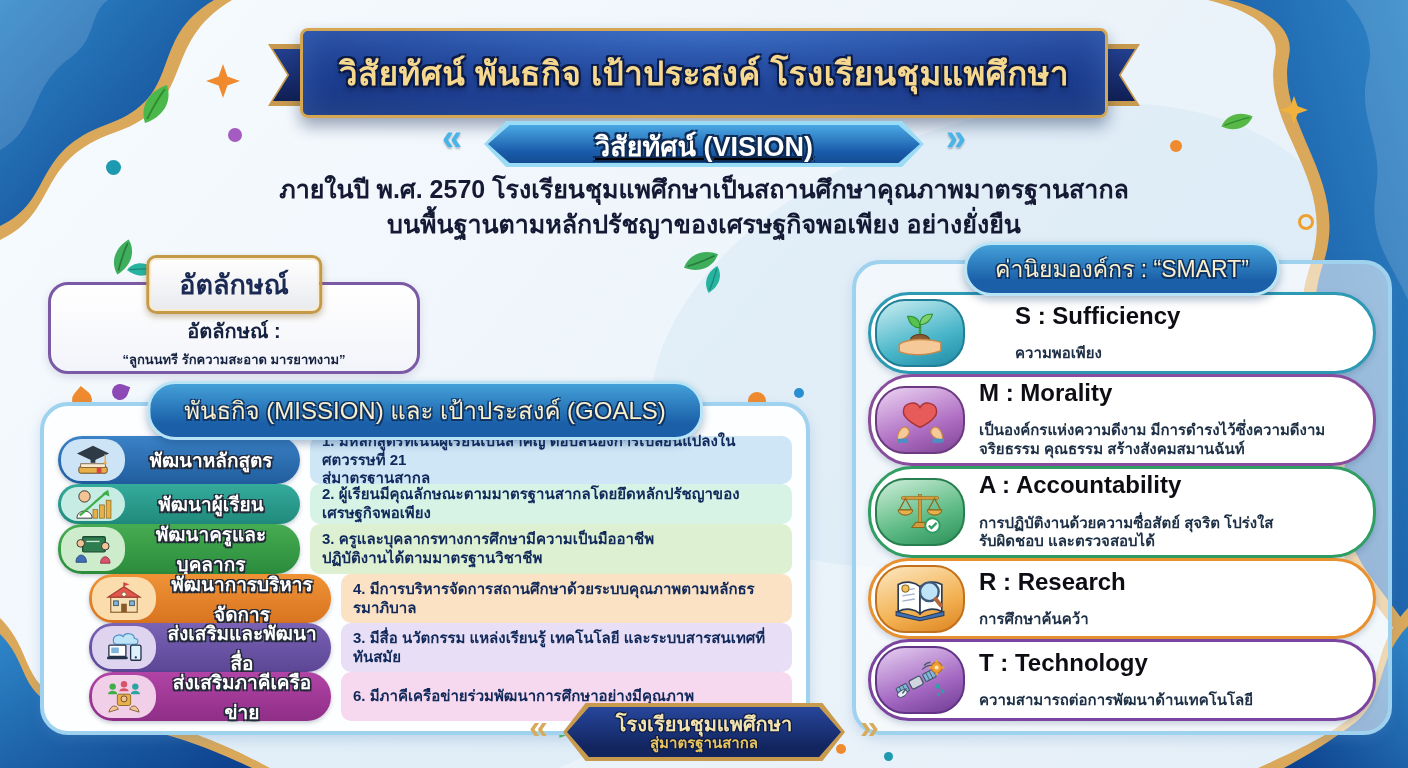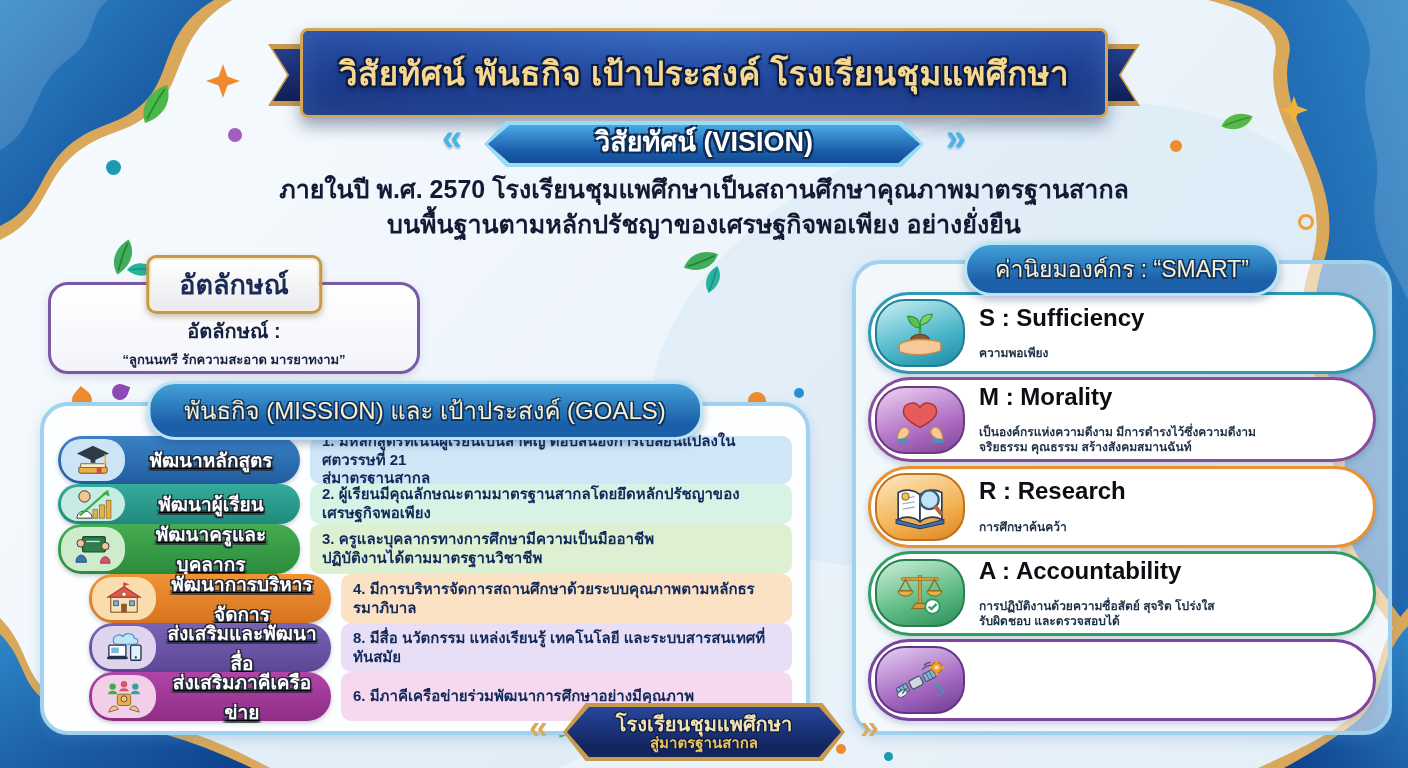--- a/index.html
+++ b/index.html
@@ -31,21 +31,21 @@
     box-shadow:0 8px 16px rgba(16,34,78,.40), inset 0 0 36px rgba(120,180,255,.28);
     display:flex; align-items:center; justify-content:center; }
   .banner h1{ font-size:33px; font-weight:bold; color:#f6d88e; white-space:nowrap; letter-spacing:.5px;
     text-shadow:-2px -2px 0 #0c1b45,2px -2px 0 #0c1b45,-2px 2px 0 #0c1b45,2px 2px 0 #0c1b45,0 4px 6px rgba(0,0,0,.45); }
 
   
   .vision-badge{ position:absolute; left:50%; transform:translateX(-50%); top:121px; width:440px; height:46px; z-index:3; }
   .hex-outer{ position:absolute; inset:0; background:#9adbf5; clip-path:polygon(5% 0,95% 0,100% 50%,95% 100%,5% 100%,0 50%); }
   .hex-inner{ position:absolute; inset:4px; background:linear-gradient(180deg,#4aa8e4,#1a5cab 70%,#144c92);
     clip-path:polygon(5% 0,95% 0,100% 50%,95% 100%,5% 100%,0 50%);
-    display:flex; align-items:flex-end; justify-content:center; }
+    display:flex; align-items:flex-start; justify-content:center;text-decoration:underline; }
   .hex-inner span{ font-size:27px; font-weight:bold; color:#ffffff; white-space:nowrap;
     text-shadow:-2px -2px 0 #0e2c55,2px -2px 0 #0e2c55,-2px 2px 0 #0e2c55,2px 2px 0 #0e2c55; }
   .vb-chev{ position:absolute; top:-4px; font-size:36px; font-weight:bold; color:#49b4e8; text-shadow:0 2px 2px rgba(10,40,80,.3); }
   .vb-chev.l{ left:-42px; } .vb-chev.r{ right:-42px; }
 
   
   .vision-text{ position:absolute; top:172px; left:0; width:100%; text-align:center; z-index:2;
     font-size:25px; font-weight:bold; color:#141a33; line-height:1.4; }
 
   
@@ -62,21 +62,21 @@
   
   .mission-panel{ position:absolute; left:40px; top:402px; width:770px; height:333px; z-index:2;
     border:4px solid #9fd2ee; border-radius:28px; background:#fdfeff; box-shadow:0 5px 12px rgba(90,140,190,.25); }
   .panel-pill{ position:absolute; top:-25px; left:50%; transform:translateX(-50%); padding:7px 34px;
     background:linear-gradient(180deg,#44a0d8,#1a5fa8 75%); border:3px solid #b9e4f6; border-radius:28px;
     box-shadow:0 4px 8px rgba(20,60,110,.35); white-space:nowrap; z-index:4; }
   .panel-pill span{ font-size:24px; font-weight:normal; color:#f7efcd;
     text-shadow:-1.5px -1.5px 0 #11325e,1.5px -1.5px 0 #11325e,-1.5px 1.5px 0 #11325e,1.5px 1.5px 0 #11325e; }
   .m-rows{ position:absolute; inset:30px 14px 10px; display:flex; flex-direction:column; justify-content:space-between; }
   .m-row{ display:flex; align-items:stretch; }
-  .m-pill{ width:242px; border-radius:24px; display:flex; align-items:center; padding:3px; box-shadow:0 2px 4px rgba(30,50,80,.25);text-decoration:underline; }
+  .m-pill{ width:242px; border-radius:24px; display:flex; align-items:center; padding:3px; box-shadow:0 2px 4px rgba(30,50,80,.25); }
   .m-chip{ width:64px; align-self:stretch; border-radius:20px; display:flex; align-items:center; justify-content:center; }
   .m-label{ flex:1; text-align:center; font-size:19px; font-weight:bold; color:#fff; padding:0 4px;
     text-shadow:-1.5px -1.5px 0 #222a38,1.5px -1.5px 0 #222a38,-1.5px 1.5px 0 #222a38,1.5px 1.5px 0 #222a38; }
   .m-desc{ flex:1; margin-left:10px; border-radius:10px; padding:3px 12px; display:flex; align-items:center;
     font-size:15px; font-weight:bold; color:#10295a; line-height:1.25; white-space:pre-line; }
   .r1{ min-height:48px; } .r2{ min-height:40px; } .r3{ min-height:50px; } .r4,.r5,.r6{ min-height:40px;padding-left:31px; }
   .mc1{ background:linear-gradient(180deg,#3b82c6,#205d9e); } .chip1{ background:#cde4f6; } .md1{ background:#cfe6f7; }
   .mc2{ background:linear-gradient(180deg,#35ab9c,#1f8a7c); } .chip2{ background:#c7ece4; } .md2{ background:#d7f3e6; }
   .mc3{ background:linear-gradient(180deg,#46ac52,#2b8c3c); } .chip3{ background:#cdeccb; } .md3{ background:#def0d2; }
   .mc4{ background:linear-gradient(180deg,#ef9336,#d97420); } .chip4{ background:#fbdcad; } .md4{ background:#fbe2c4; }
@@ -87,22 +87,22 @@
   .values-panel{ position:absolute; left:852px; top:260px; width:540px; height:475px; z-index:2;
     border:4px solid #9fd2ee; border-radius:28px; background:rgba(255,255,255,.55); box-shadow:0 5px 12px rgba(90,140,190,.22); }
   .values-panel .panel-pill{ top:-22px; padding:6px 28px; }
   .values-panel .panel-pill span{ font-size:23px; }
   .v-rows{ position:absolute; inset:28px 12px 10px; display:flex; flex-direction:column; justify-content:space-between; }
   .v-row{ display:flex; align-items:center; min-height:78px; background:#ffffff; border-radius:44px; padding:4px;
     box-shadow:0 3px 6px rgba(40,70,110,.22); }
   .v-chip{ width:90px; height:68px; border-radius:30px; display:flex; align-items:center; justify-content:center; flex:none; }
   .v-text{ padding-left:14px; }
   .v-title{ font-size:24px; font-weight:bold; color:#0d0d14; line-height:1.05; }
-  .v-desc{ font-size:12px; font-weight:bold; color:#1d2f45; line-height:1.25; white-space:pre-line; margin-top:16px; }
-  .vc1{ border:3.5px solid #2d9ab4; } .vchip1{ background:linear-gradient(160deg,#cdeef2,#49b6c9 60%,#1f89a4); border:2px solid #1f7f97; }
+  .v-desc{ font-size:15px; font-weight:bold; color:#1d2f45; line-height:1.25; white-space:pre-line; margin-top:16px; }
+  .vc1{ border:3.5px solid #2d9ab4;gap:36px; } .vchip1{ background:linear-gradient(160deg,#cdeef2,#49b6c9 60%,#1f89a4); border:2px solid #1f7f97; }
   .vc2{ border:3.5px solid #8a4d9e; } .vchip2{ background:linear-gradient(160deg,#ecd4f2,#b070c4 60%,#7d4394); border:2px solid #6d3a82; }
   .vc3{ border:3.5px solid #2f9e63; } .vchip3{ background:linear-gradient(160deg,#cfeeda,#5cba83 60%,#2c8f58); border:2px solid #277e4e; }
   .vc4{ border:3.5px solid #e8912e; } .vchip4{ background:linear-gradient(160deg,#fce8c2,#f3b254 60%,#dd8420); border:2px solid #c2711a; }
   .vc5{ border:3.5px solid #7b44a0; } .vchip5{ background:linear-gradient(160deg,#e6d0f1,#a468c2 60%,#6f3c94); border:2px solid #613485; }
 
   
   .footer-banner{ position:absolute; left:50%; transform:translateX(-50%); top:703px; width:282px; height:58px; z-index:3; }
   .fb-outer{ position:absolute; inset:0; background:#c89a4d; clip-path:polygon(8% 0,92% 0,100% 50%,92% 100%,8% 100%,0 50%);
     filter:drop-shadow(0 3px 5px rgba(20,40,90,.4)); }
   .fb-inner{ position:absolute; inset:4px; background:linear-gradient(180deg,#27479c,#12255f 80%);
@@ -324,21 +324,21 @@
                 <path d="M9,12 C7,5 16,2 19,6 C21,1 31,2 31,8 C36,8 36,14 31,14 L12,14 C9,14 9,13 9,12 Z" fill="#bfe3f7" stroke="#4a90c4" stroke-width="1.2"></path>
                 <rect x="4" y="15" width="18" height="12" rx="1" fill="#ffffff" stroke="#23324a" stroke-width="1.4"></rect>
                 <rect x="6.5" y="17.5" width="8" height="6" fill="#7fb6d9"></rect>
                 <rect x="2" y="27" width="22" height="3" rx="1.4" fill="#23324a"></rect>
                 <rect x="27" y="15" width="11" height="16" rx="2" fill="#dff1fb" stroke="#23324a" stroke-width="1.4"></rect>
                 <circle cx="32.5" cy="28" r="1.2" fill="#23324a"></circle>
               </svg>
           </span>
           <span class="m-label">ส่งเสริมและพัฒนาสื่อ</span>
         </div>
-        <div class="m-desc md5">8. มีสื่อ นวัตกรรม แหล่งเรียนรู้ เทคโนโลยี และระบบสารสนเทศที่ทันสมัย</div>
+        <div class="m-desc md5">3. มีสื่อ นวัตกรรม แหล่งเรียนรู้ เทคโนโลยี และระบบสารสนเทศที่ทันสมัย</div>
       </div>
       <div class="m-row r6">
         <div class="m-pill mc6">
           <span class="m-chip chip6">
             <svg width="38" height="34" viewBox="0 0 40 36">
                 <circle cx="8" cy="7" r="3.4" fill="#3fae49"></circle>
                 <path d="M3,15 C3,10 13,10 13,15 Z" fill="#3fae49"></path>
                 <circle cx="20" cy="4.5" r="3.4" fill="#d6556a"></circle>
                 <path d="M15,12 C15,7.5 25,7.5 25,12 Z" fill="#d6556a"></path>
                 <circle cx="32" cy="7" r="3.4" fill="#2aa5a0"></circle>
@@ -383,59 +383,59 @@
               <path d="M4,42 C4,32 10,26 14,30 C18,34 14,38 10,40 Z" fill="#f6c999" stroke="#c98a4b" stroke-width="1.2"></path>
               <path d="M48,42 C48,32 42,26 38,30 C34,34 38,38 42,40 Z" fill="#f6c999" stroke="#c98a4b" stroke-width="1.2"></path>
               <rect x="4" y="40" width="10" height="4" fill="#4a90c4"></rect>
               <rect x="38" y="40" width="10" height="4" fill="#4a90c4"></rect>
             </svg>
         </span>
         <div class="v-text">
           <div class="v-title">M : Morality</div>
           <div class="v-desc">เป็นองค์กรแห่งความดีงาม มีการดำรงไว้ซึ่งความดีงาม
 จริยธรรม คุณธรรม สร้างสังคมสมานฉันท์</div>
-        </div>
-      </div>
-      <div class="v-row vc4">
-        <span class="v-chip vchip4">
-          <svg width="54" height="46" viewBox="0 0 52 44">
-              <path d="M5,8 C13,4 21,6 26,10 L26,36 C21,32 13,30 5,34 Z" fill="#ffffff" stroke="#2a3c55" stroke-width="1.6"></path>
-              <path d="M47,8 C39,4 31,6 26,10 L26,36 C31,32 39,30 47,34 Z" fill="#ffffff" stroke="#2a3c55" stroke-width="1.6"></path>
-              <path d="M3,34 L26,40 L49,34 L49,38 L26,43 L3,38 Z" fill="#3f6fb5" stroke="#2a3c55"></path>
-              <line x1="9" y1="14" x2="21" y2="12" stroke="#9fb2c8" stroke-width="1.3"></line>
-              <line x1="9" y1="19" x2="21" y2="17" stroke="#9fb2c8" stroke-width="1.3"></line>
-              <line x1="9" y1="24" x2="21" y2="22" stroke="#9fb2c8" stroke-width="1.3"></line>
-              <circle cx="12" cy="12" r="3.4" fill="#f6c25a" stroke="#8a6a20"></circle>
-              <circle cx="35" cy="15" r="9" fill="#bfe3f7" stroke="#3e5a7a" stroke-width="2.2"></circle>
-              <line x1="41" y1="22" x2="46" y2="28" stroke="#b5653a" stroke-width="4" stroke-linecap="round"></line>
-            </svg>
-        </span>
-        <div class="v-text">
-          <div class="v-title">R : Research</div>
-          <div class="v-desc">การศึกษาค้นคว้า</div>
         </div>
       </div>
       <div class="v-row vc3">
         <span class="v-chip vchip3">
           <svg width="54" height="46" viewBox="0 0 52 44">
               <rect x="24.5" y="5" width="3" height="28" fill="#d59a3a" stroke="#8a6a20" stroke-width=".6"></rect>
               <rect x="8" y="7" width="36" height="3" rx="1.5" fill="#d59a3a" stroke="#8a6a20" stroke-width=".6"></rect>
               <path d="M6,20 L12,9 L18,20 Z" fill="none" stroke="#8a6a20" stroke-width="1.2"></path>
               <path d="M5,20 L19,20 A7,5 0 0 1 5,20 Z" fill="#e8b04a" stroke="#8a6a20"></path>
               <path d="M34,20 L40,9 L46,20 Z" fill="none" stroke="#8a6a20" stroke-width="1.2"></path>
               <path d="M33,20 L47,20 A7,5 0 0 1 33,20 Z" fill="#e8b04a" stroke="#8a6a20"></path>
               <polygon points="18,37 34,37 30,32 22,32" fill="#d59a3a" stroke="#8a6a20"></polygon>
               <circle cx="38" cy="35" r="7" fill="#ffffff" stroke="#2f9e63" stroke-width="2"></circle>
               <path d="M34.5,35 L37,37.5 L42,32.5" stroke="#2f9e63" stroke-width="2.2" fill="none"></path>
             </svg>
         </span>
         <div class="v-text">
           <div class="v-title">A : Accountability</div>
           <div class="v-desc">การปฏิบัติงานด้วยความซื่อสัตย์ สุจริต โปร่งใส
 รับผิดชอบ และตรวจสอบได้</div>
+        </div>
+      </div>
+      <div class="v-row vc4">
+        <span class="v-chip vchip4">
+          <svg width="54" height="46" viewBox="0 0 52 44">
+              <path d="M5,8 C13,4 21,6 26,10 L26,36 C21,32 13,30 5,34 Z" fill="#ffffff" stroke="#2a3c55" stroke-width="1.6"></path>
+              <path d="M47,8 C39,4 31,6 26,10 L26,36 C31,32 39,30 47,34 Z" fill="#ffffff" stroke="#2a3c55" stroke-width="1.6"></path>
+              <path d="M3,34 L26,40 L49,34 L49,38 L26,43 L3,38 Z" fill="#3f6fb5" stroke="#2a3c55"></path>
+              <line x1="9" y1="14" x2="21" y2="12" stroke="#9fb2c8" stroke-width="1.3"></line>
+              <line x1="9" y1="19" x2="21" y2="17" stroke="#9fb2c8" stroke-width="1.3"></line>
+              <line x1="9" y1="24" x2="21" y2="22" stroke="#9fb2c8" stroke-width="1.3"></line>
+              <circle cx="12" cy="12" r="3.4" fill="#f6c25a" stroke="#8a6a20"></circle>
+              <circle cx="35" cy="15" r="9" fill="#bfe3f7" stroke="#3e5a7a" stroke-width="2.2"></circle>
+              <line x1="41" y1="22" x2="46" y2="28" stroke="#b5653a" stroke-width="4" stroke-linecap="round"></line>
+            </svg>
+        </span>
+        <div class="v-text">
+          <div class="v-title">R : Research</div>
+          <div class="v-desc">การศึกษาค้นคว้า</div>
         </div>
       </div>
       <div class="v-row vc5">
         <span class="v-chip vchip5">
           <svg width="54" height="46" viewBox="0 0 52 44">
               <g transform="rotate(-28 22 24)">
                 <rect x="16" y="20" width="12" height="9" rx="2" fill="#cfd6dd" stroke="#44566b" stroke-width="1.2"></rect>
                 <rect x="2" y="20.5" width="11" height="8" rx="1" fill="#7fb6d9" stroke="#44566b"></rect>
                 <line x1="5.6" y1="20.5" x2="5.6" y2="28.5" stroke="#44566b" stroke-width=".8"></line>
                 <line x1="9.2" y1="20.5" x2="9.2" y2="28.5" stroke="#44566b" stroke-width=".8"></line>
@@ -454,20 +454,24 @@
                 <rect x="40.8" y="14.4" width="2.4" height="3" fill="#f0a030"></rect>
                 <rect x="34.6" y="8.8" width="3" height="2.4" fill="#f0a030"></rect>
                 <rect x="46.4" y="8.8" width="3" height="2.4" fill="#f0a030"></rect>
               </g>
               <circle cx="43" cy="28" r="2.2" fill="#2aa5a0"></circle>
               <circle cx="48" cy="33" r="1.6" fill="#2aa5a0"></circle>
               <circle cx="44" cy="36" r="1.3" fill="#2aa5a0"></circle>
               <line x1="43" y1="28" x2="48" y2="33" stroke="#2aa5a0" stroke-width=".9"></line>
             </svg>
         </span>
+        <div class="v-text">
+          <div class="v-title">T : Technology</div>
+          <div class="v-desc">ความสามารถต่อการพัฒนาด้านเทคโนโลยี</div>
+        </div>
       </div>
     </div>
   </div>
 
   <div class="footer-banner">
     <span class="fb-chev l">«</span>
     <div class="fb-outer"></div>
     <div class="fb-inner">
       <div class="fb-l1">โรงเรียนชุมแพศึกษา</div>
       <div class="fb-l2">สู่มาตรฐานสากล</div>

